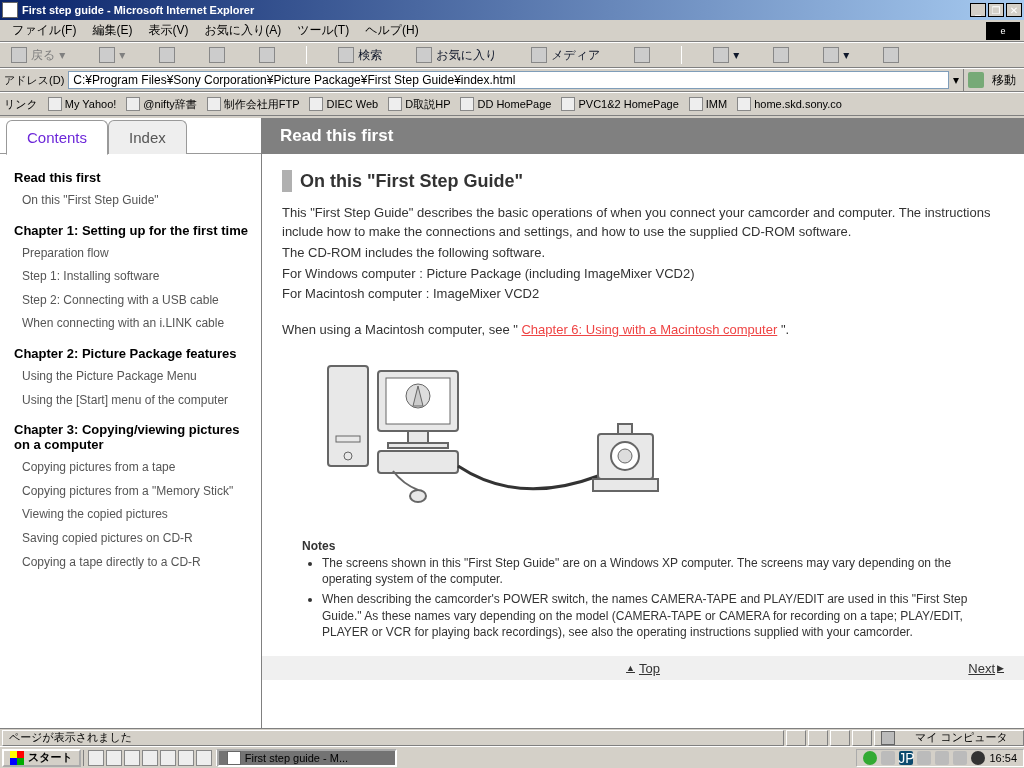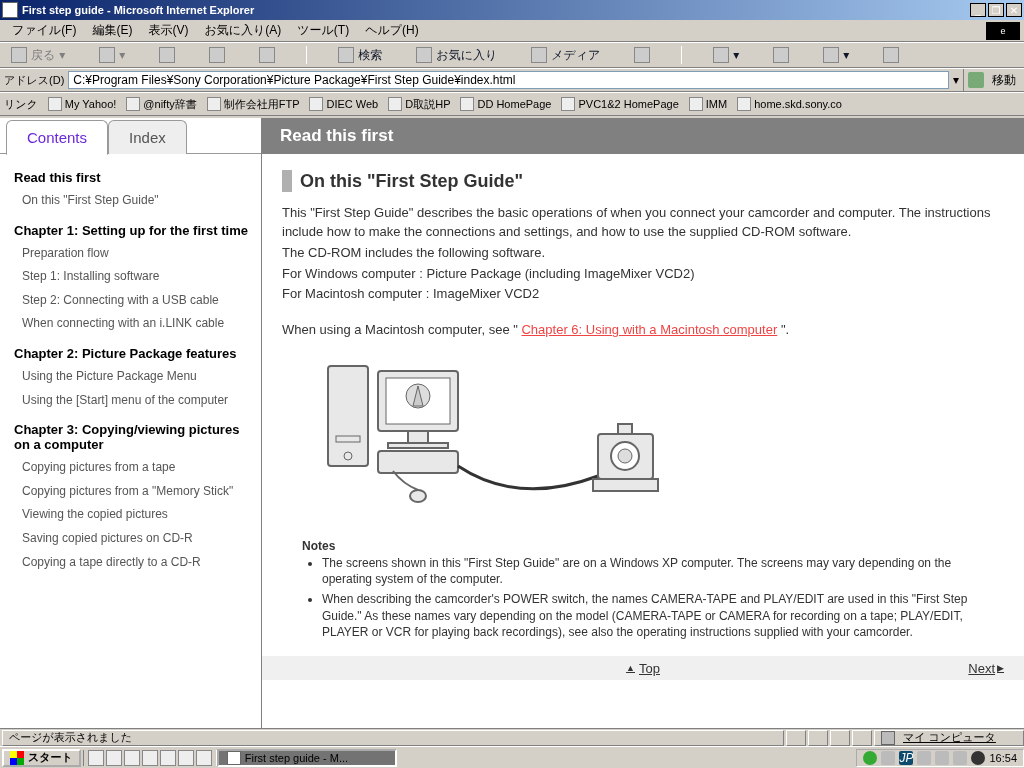--- a/index.html
+++ b/index.html
@@ -63,34 +63,34 @@
 .notes li { margin-bottom: 4px; line-height: 1.35; }
 .footerlinks { background: #f0f0f0; height: 24px; display: flex; align-items: center; justify-content: center; position: relative; margin: 0 -20px; padding: 0 20px; }
 .footerlinks .top { display: flex; align-items: center; gap: 4px; text-decoration: underline; }
 .footerlinks .next { position: absolute; right: 20px; text-decoration: underline; display:flex; align-items:center; gap:2px; }
 .footerlinks .tri { font-size: 9px; }
 
 
 .statusbar { position: absolute; bottom: 22px; left: 0; right: 0; height: 18px; background: #d4d0c8; border-top: 1px solid #808080; display: flex; align-items: center; font-size: 11px; }
 .statusbar .cell { border: 1px solid #808080; border-top-color: #fff; border-left-color: #fff; height: 16px; padding: 0 6px; display: flex; align-items: center; margin-left: 2px; }
 .statusbar .stretch { flex: 1; }
-.statusbar .mycomp { display:flex; align-items:center; gap:8px;text-decoration:underline; }
+.statusbar .mycomp { display:flex; align-items:center; gap:20px; }
 .statusbar .mycomp .ico { width:14px; height:14px; background:#bbb; border:1px solid #666; }
 
 
 .taskbar { position: absolute; bottom: 0; left: 0; right: 0; height: 22px; background: #d4d0c8; border-top: 1px solid #fff; display: flex; align-items: center; font-size: 11px; }
 .startbtn { height: 18px; margin: 0 2px; padding: 0 6px; border: 2px outset #fff; display: flex; align-items: center; gap: 4px; font-weight: bold; }
 .startbtn .winico { width: 14px; height: 14px; background: conic-gradient(#f00 0 25%, #0a0 0 50%, #00f 0 75%, #ff0 0 100%); }
 .ql { display: flex; align-items: center; gap: 2px; border-left: 1px solid #808080; border-right: 1px solid #fff; padding: 0 4px; }
 .ql .ico { width: 16px; height: 16px; border: 1px solid #888; background: #eee; }
 .taskbtn { height: 18px; border: 2px inset #fff; background: #737373; padding: 0 8px; display: flex; align-items: center; gap: 4px; width: 180px; overflow: hidden; white-space: nowrap; }
 .taskbtn .ico { width: 14px; height: 14px; border: 1px solid #666; background: #fff; }
 .tray { margin-left: auto; border: 1px inset #fff; height: 18px; display: flex; align-items: center; gap: 4px; padding: 0 6px; }
 .tray .ico { width: 14px; height: 14px; border-radius: 2px; background: #bbb; }
-.tray .ico.jp { background:#0c4a6e; color:#fff; font-size:12px; display:flex; align-items:center; justify-content:center;font-style:italic; }
+.tray .ico.jp { background:#0c4a6e; color:#fff; font-size:14px; display:flex; align-items:center; justify-content:center; }
 .tray .ico.g { background:#3a3; border-radius:50%; }
 .tray .ico.dark { background:#333; border-radius:50%; }
 
 .rbody::-webkit-scrollbar, .toc::-webkit-scrollbar { width: 16px; height:16px; background:#d4d0c8; }
 .rbody::-webkit-scrollbar-thumb, .toc::-webkit-scrollbar-thumb { background:#d4d0c8; border:1px outset #fff; }
 .rbody::-webkit-scrollbar-button, .toc::-webkit-scrollbar-button { background:#d4d0c8; border:1px outset #fff; height:16px; }
 </style>
 </head>
 <body>
 

